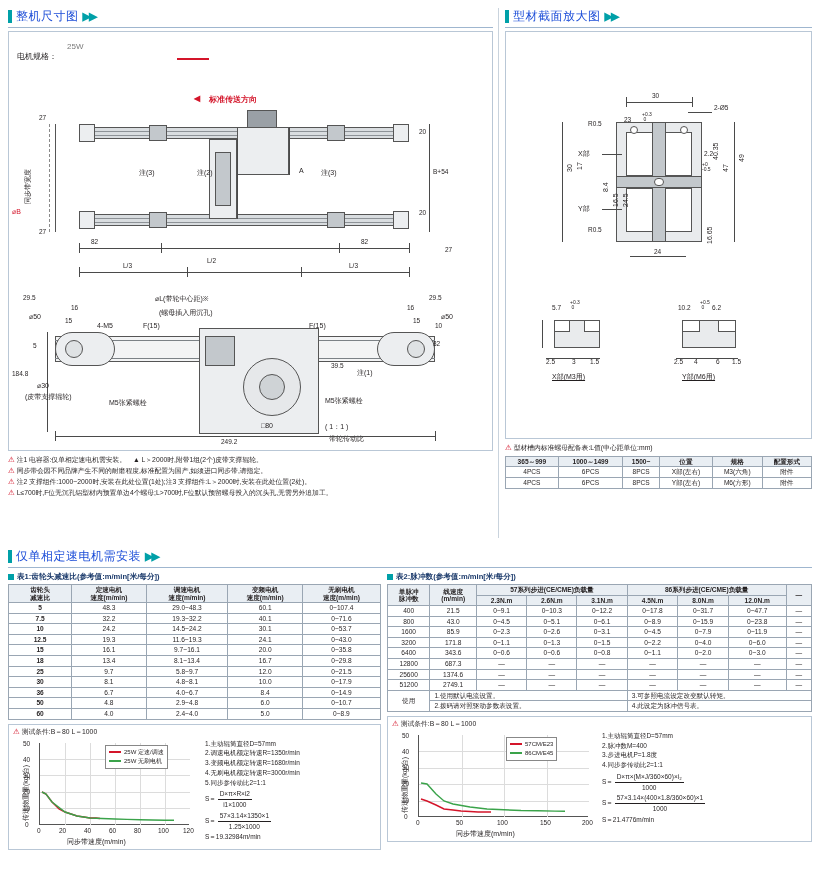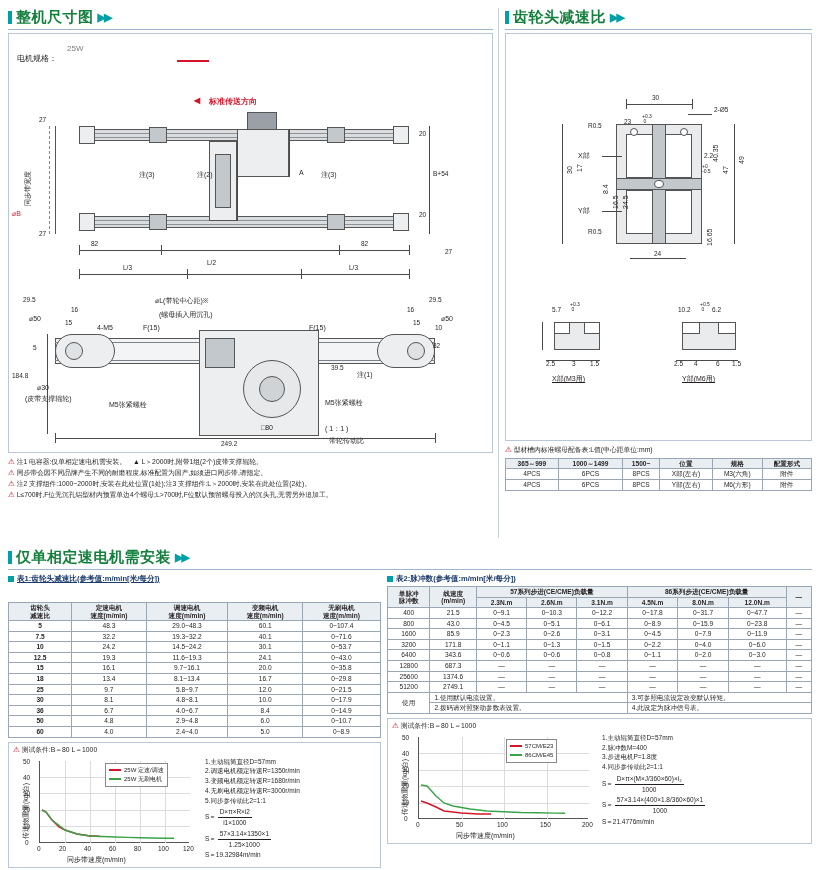--- a/index.html
+++ b/index.html
@@ -4,21 +4,21 @@
 <style>
   * { box-sizing: border-box; }
   html, body { margin:0; padding:0; }
   body {
     width:820px; height:870px; background:#ffffff;
     font-family:"Liberation Sans", sans-serif;
     font-size:8px; color:#231f20; position:relative; overflow:hidden;
   }
   .sec-head { display:flex; align-items:center; gap:4px; }
   .sec-head .bar { width:4px; height:13px; background:#00a0a8; }
-  .sec-head .t { font-size:15px; font-weight:bold; color:#15803d; letter-spacing:0.5px; }
+  .sec-head .t { font-size:12px; font-weight:normal; color:#1d4ed8; letter-spacing:0.5px; }
   .sec-head .chev { color:#00a0a8; font-size:11px; font-weight:bold; letter-spacing:-2px; }
   .hr-line { height:1px; background:#9fb6cf; margin-top:2px; }
 
   #topleft { position:absolute; left:8px; top:8px; width:485px; }
   #topright { position:absolute; left:505px; top:8px; width:307px; }
   #bottom { position:absolute; left:8px; top:548px; width:804px; }
 
   .panel { border:1px solid #b9c7d6; }
   .dgm { position:relative; background:#fff; }
 
@@ -200,21 +200,21 @@
     <div class="note"><span class="tri">⚠</span> <span>注1 电容器:仅单相定速电机需安装。　▲ L＞2000时,附带1组(2个)皮带支撑辊轮。</span></div>
     <div class="note"><span class="tri">⚠</span> <span>同步带会因不同品牌产生不同的耐磨程度,标准配置为国产,如须进口同步带,请指定。</span></div>
     <div class="note"><span class="tri">⚠</span> <span>注2  支撑组件:1000~2000时,安装在此处位置(1处);注3 支撑组件:L＞2000时,安装在此处位置(2处)。</span></div>
     <div class="note"><span class="tri">⚠</span> <span>L≤700时,F位无沉孔铝型材内预置单边4个螺母;L&gt;700时,F位默认预留螺母投入的沉头孔,无需另外追加工。</span></div>
   </div>
 </div>
 
 <div id="topright">
   <div class="sec-head">
     <span class="bar"></span>
-    <span class="t">齿轮头减速比</span>
+    <span class="t">型材截面放大图</span>
     <span class="chev">▶▶</span>
   </div>
   <div class="hr-line"></div>
 
   <div class="panel dgm" style="height:408px;margin-top:3px;">
 
     <div class="box" style="left:110px;top:90px;width:86px;height:120px;background:#e9ebed;"></div>
 
     <div class="box" style="left:120px;top:100px;width:28px;height:44px;background:#fff;"></div>
     <div class="box" style="left:158px;top:100px;width:28px;height:44px;background:#fff;"></div>
@@ -331,21 +331,21 @@
   <div class="sec-head">
     <span class="bar"></span>
     <span class="t">仅单相定速电机需安装</span>
     <span class="chev">▶▶</span>
   </div>
   <div class="hr-line"></div>
 
   <div style="display:flex;gap:6px;margin-top:4px;">
 
     <div style="width:373px;">
-      <div class="cap" style="margin-bottom:18px;text-decoration:underline;">
+      <div class="cap" style="margin-bottom:2px;">
         <span class="sqm"></span><span>表1:齿轮头减速比(参考值:m/min[米/每分])</span>
       </div>
       <table class="tbl">
         <thead>
           <tr>
             <th style="width:17%;white-space:pre-line;">齿轮头
 减速比</th>
             <th style="width:20%;white-space:pre-line;">定速电机
 速度(m/min)</th>
             <th style="width:22%;white-space:pre-line;">调速电机

